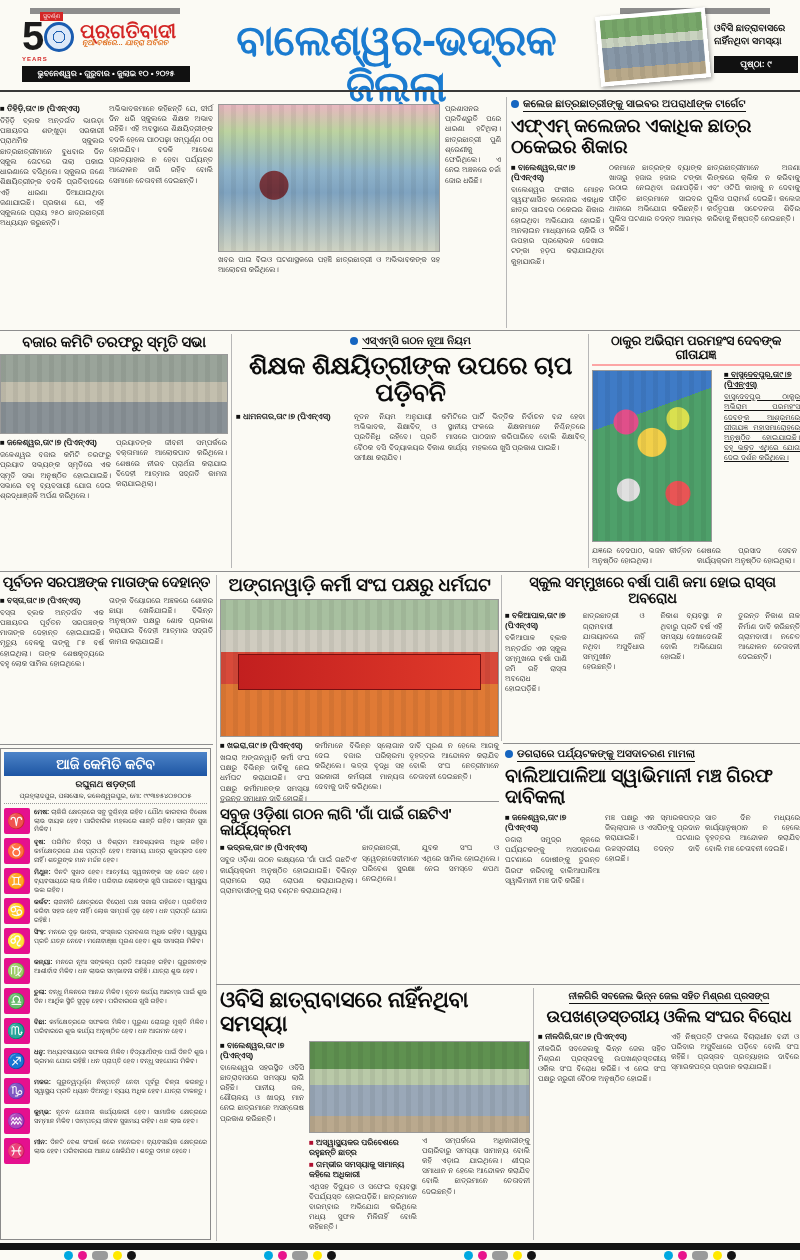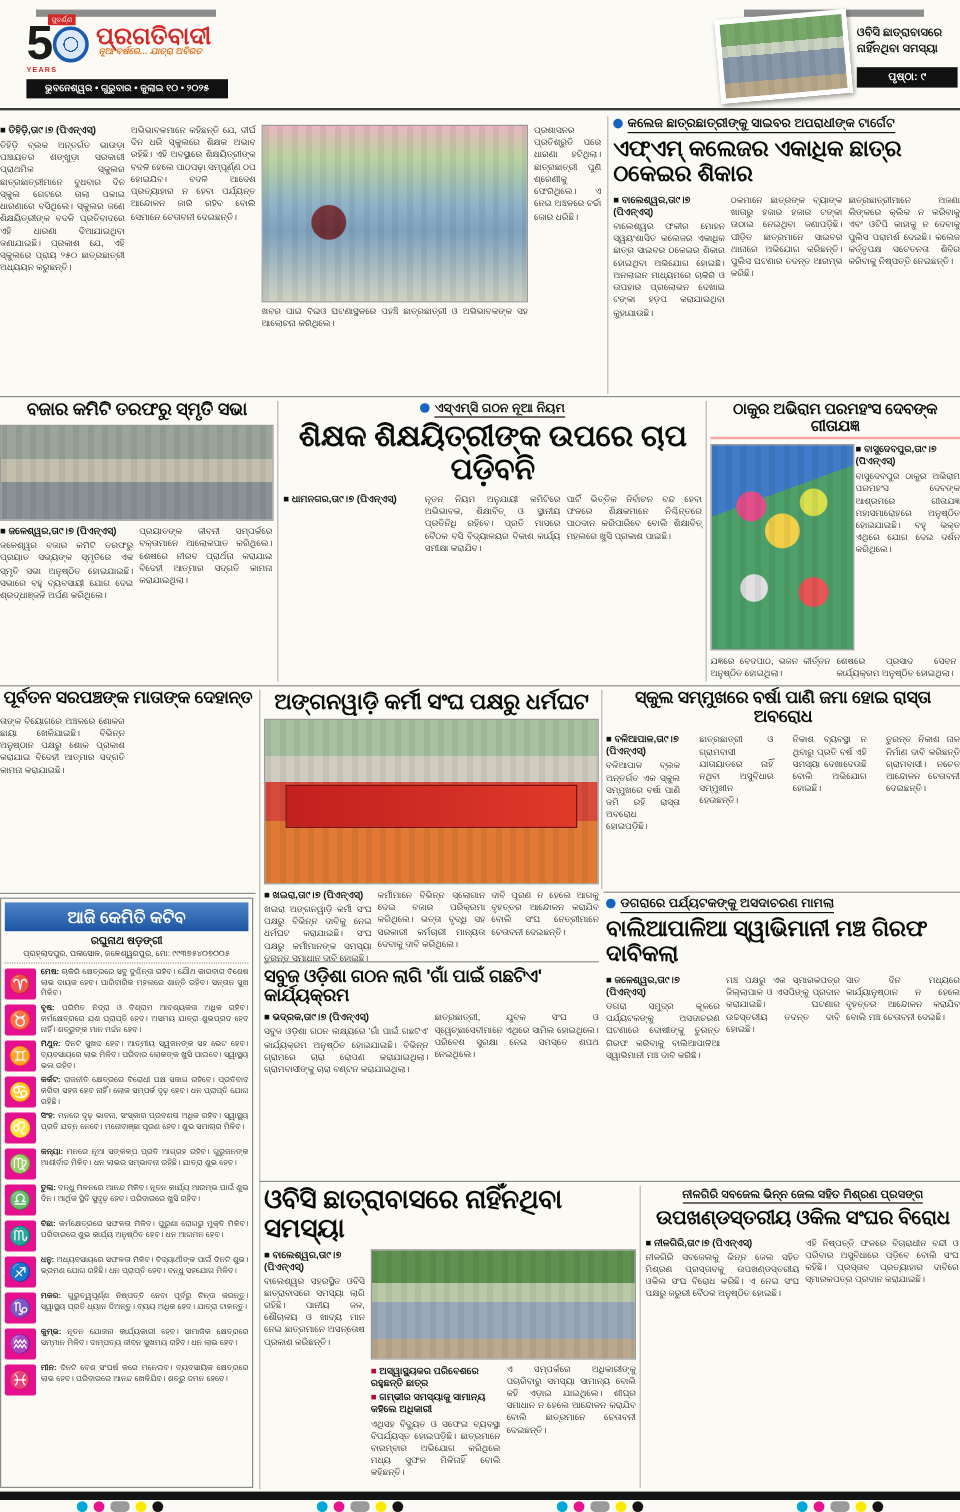--- a/index.html
+++ b/index.html
@@ -43,20 +43,21 @@
   <div class="abs" style="left:22px;top:14px;width:170px;height:50px;">
     <span style="position:absolute;left:18px;top:-2px;background:#d32626;color:#fff;font-size:6px;padding:1px 3px;">ସୁବର୍ଣ୍ଣ</span>
     <span style="position:absolute;left:0;top:2px;font-size:40px;font-weight:800;color:#1b1b1b;line-height:1;">5</span>
     <span style="position:absolute;left:22px;top:8px;width:30px;height:30px;border-radius:50%;border:3px solid #1a5cb0;background:radial-gradient(circle,#dce8f8 30%,#1a5cb0 31% 36%,#dce8f8 37%);"></span>
     <span style="position:absolute;left:0;top:42px;font-size:6px;font-weight:bold;color:#d32626;letter-spacing:1px;">YEARS</span>
     <span style="position:absolute;left:58px;top:6px;font-size:20px;font-weight:800;color:#d32626;">ପ୍ରଗତିବାଦୀ</span>
     <span style="position:absolute;left:60px;top:24px;font-size:7.5px;color:#e07020;font-weight:bold;font-style:italic;">ନୂଆ ବର୍ଷରେ... ଯାତ୍ରା ଅବିରତ</span>
   </div>
   <div class="abs center" style="left:22px;top:66px;width:168px;height:16px;background:#111;color:#fff;font-size:8px;font-weight:bold;line-height:16px;">ଭୁବନେଶ୍ୱର • ଗୁରୁବାର • ଜୁଲାଇ ୧୦ • ୨୦୨୫</div>
 
+  <div class="abs center" style="left:192px;top:18px;width:408px;font-size:42px;font-weight:800;color:#1a7bd0;letter-spacing:-1px;line-height:1.1;">ବାଲେଶ୍ୱର-ଭଦ୍ରକ ଜିଲ୍ଲା</div>
 
   <div class="abs photo ph-promo" style="left:598px;top:12px;width:110px;height:70px;transform:rotate(-5deg);border:4px solid #fff;box-shadow:1px 2px 4px rgba(0,0,0,.4);">
     <div class="ph-tex"></div>
   </div>
   <div class="abs" style="left:714px;top:22px;width:84px;font-size:9.5px;font-weight:800;line-height:1.35;">ଓବିସି ଛାତ୍ରାବାସରେ ନାହିଁନଥିବା ସମସ୍ୟା</div>
   <div class="abs center" style="left:714px;top:56px;width:84px;height:17px;background:#111;color:#fff;font-size:9px;font-weight:bold;line-height:17px;">ପୃଷ୍ଠା: ୯</div>
 
   <div class="abs" style="left:0;top:90px;width:800px;height:2px;background:#3a3a3a;"></div>
 </div>
 
@@ -133,40 +134,44 @@
     <div style="width:113px;">
       <div class="bodytext">ପାର୍ଟି ଭିତ୍ତିକ ନିର୍ବାଚନ ବନ୍ଦ ହେବା ଫଳରେ ଶିକ୍ଷକମାନେ ନିଶ୍ଚିନ୍ତରେ ପାଠଦାନ କରିପାରିବେ ବୋଲି ଶିକ୍ଷାବିତ୍ ମହଲରେ ଖୁସି ପ୍ରକାଶ ପାଇଛି।</div>
     </div>
   </div>
 </div>
 
 <div class="vdiv" style="left:588px;top:334px;height:234px;"></div>
 
 <div class="abs" style="left:592px;top:334px;width:208px;height:234px;">
   <div class="hl center" style="font-size:13px;border-bottom:2px solid #fca5a5;padding-bottom:2px;">ଠାକୁର ଅଭିରାମ ପରମହଂସ ଦେବଙ୍କ ଗୀତାଯଜ୍ଞ</div>
-  <div style="display:flex;gap:1px;margin-top:4px;">
+  <div style="display:flex;gap:12px;margin-top:4px;text-decoration:underline;">
     <div class="photo ph-gita" style="width:120px;height:172px;border:1px solid #999;flex:0 0 120px;">
       <div class="ph-tex"></div>
     </div>
     <div style="flex:1;">
       <div class="byline">■ ବାସୁଦେବପୁର,ତା୯।୭ (ପିଏନ୍‌ଏସ୍)</div>
       <div class="bodytext">ବାସୁଦେବପୁର ଠାକୁର ଅଭିରାମ ପରମହଂସ ଦେବଙ୍କ ଆଶ୍ରମରେ ଗୀତାଯଜ୍ଞ ମହାସମାରୋହରେ ଅନୁଷ୍ଠିତ ହୋଇଯାଇଛି। ବହୁ ଭକ୍ତ ଏଥିରେ ଯୋଗ ଦେଇ ଦର୍ଶନ କରିଥିଲେ।</div>
     </div>
   </div>
   <div style="display:flex;gap:5px;margin-top:4px;">
     <div class="bodytext" style="width:100px;">ଯଜ୍ଞରେ ବେଦପାଠ, ଭଜନ କୀର୍ତ୍ତନ ଅନୁଷ୍ଠିତ ହୋଇଥିଲା।</div>
     <div class="bodytext" style="width:100px;">ଶେଷରେ ପ୍ରସାଦ ସେବନ କାର୍ଯ୍ୟକ୍ରମ ଅନୁଷ୍ଠିତ ହୋଇଥିଲା।</div>
   </div>
 </div>
 
 <div class="hdiv" style="left:0;top:571px;width:800px;"></div>
 
 <div class="abs" style="left:0;top:575px;width:213px;height:166px;">
   <div class="hl center" style="font-size:14.5px;">ପୂର୍ବତନ ସରପଞ୍ଚଙ୍କ ମାତାଙ୍କ ଦେହାନ୍ତ</div>
   <div style="display:flex;gap:5px;margin-top:5px;">
+    <div style="width:104px;">
+      <div class="byline">■ ବସ୍ତା,ତା୯।୭ (ପିଏନ୍‌ଏସ୍)</div>
+      <div class="bodytext">ବସ୍ତା ବ୍ଲକ ଅନ୍ତର୍ଗତ ଏକ ପଞ୍ଚାୟତର ପୂର୍ବତନ ସରପଞ୍ଚଙ୍କ ମାତାଙ୍କ ଦେହାନ୍ତ ହୋଇଯାଇଛି। ମୃତ୍ୟୁ ବେଳକୁ ତାଙ୍କୁ ୮୫ ବର୍ଷ ହୋଇଥିଲା। ତାଙ୍କ ଶେଷକୃତ୍ୟରେ ବହୁ ଲୋକ ସାମିଲ ହୋଇଥିଲେ।</div>
+    </div>
     <div style="width:104px;">
       <div class="bodytext">ତାଙ୍କ ବିୟୋଗରେ ଅଞ୍ଚଳରେ ଶୋକର ଛାୟା ଖେଳିଯାଇଛି। ବିଭିନ୍ନ ଅନୁଷ୍ଠାନ ପକ୍ଷରୁ ଶୋକ ପ୍ରକାଶ କରାଯାଇ ବିଦେହୀ ଆତ୍ମାର ସଦ୍‌ଗତି କାମନା କରାଯାଇଛି।</div>
     </div>
   </div>
 </div>
 
 <div class="vdiv" style="left:216px;top:575px;height:666px;"></div>
 
 <div class="abs" style="left:220px;top:575px;width:279px;height:224px;">
   <div class="hl center" style="font-size:18.5px;">ଅଙ୍ଗନୱାଡ଼ି କର୍ମୀ ସଂଘ ପକ୍ଷରୁ ଧର୍ମଘଟ</div>

